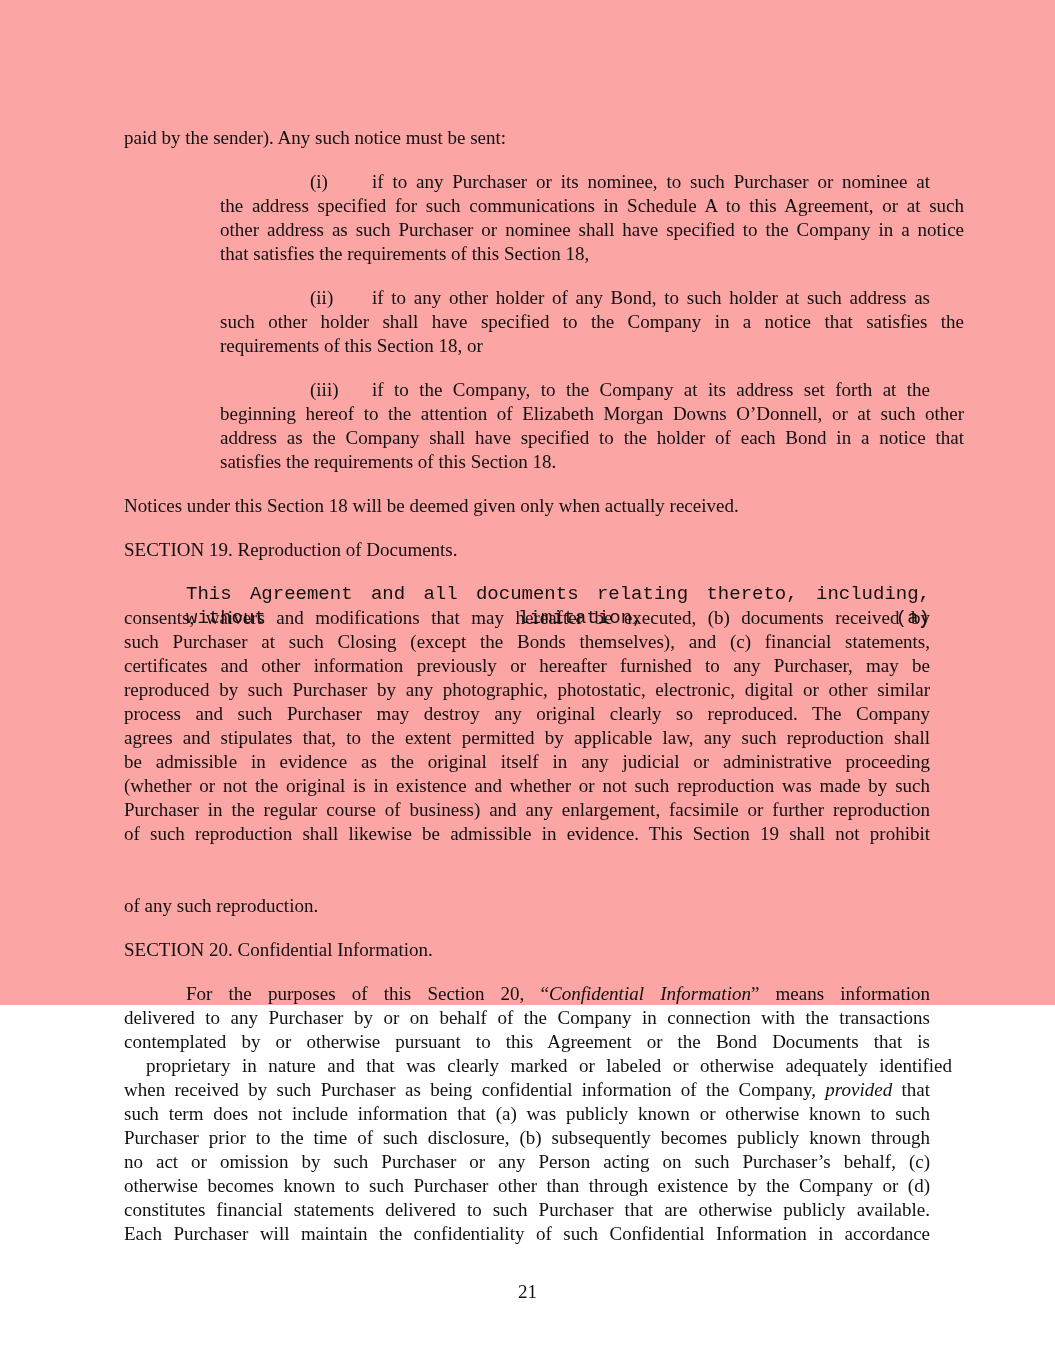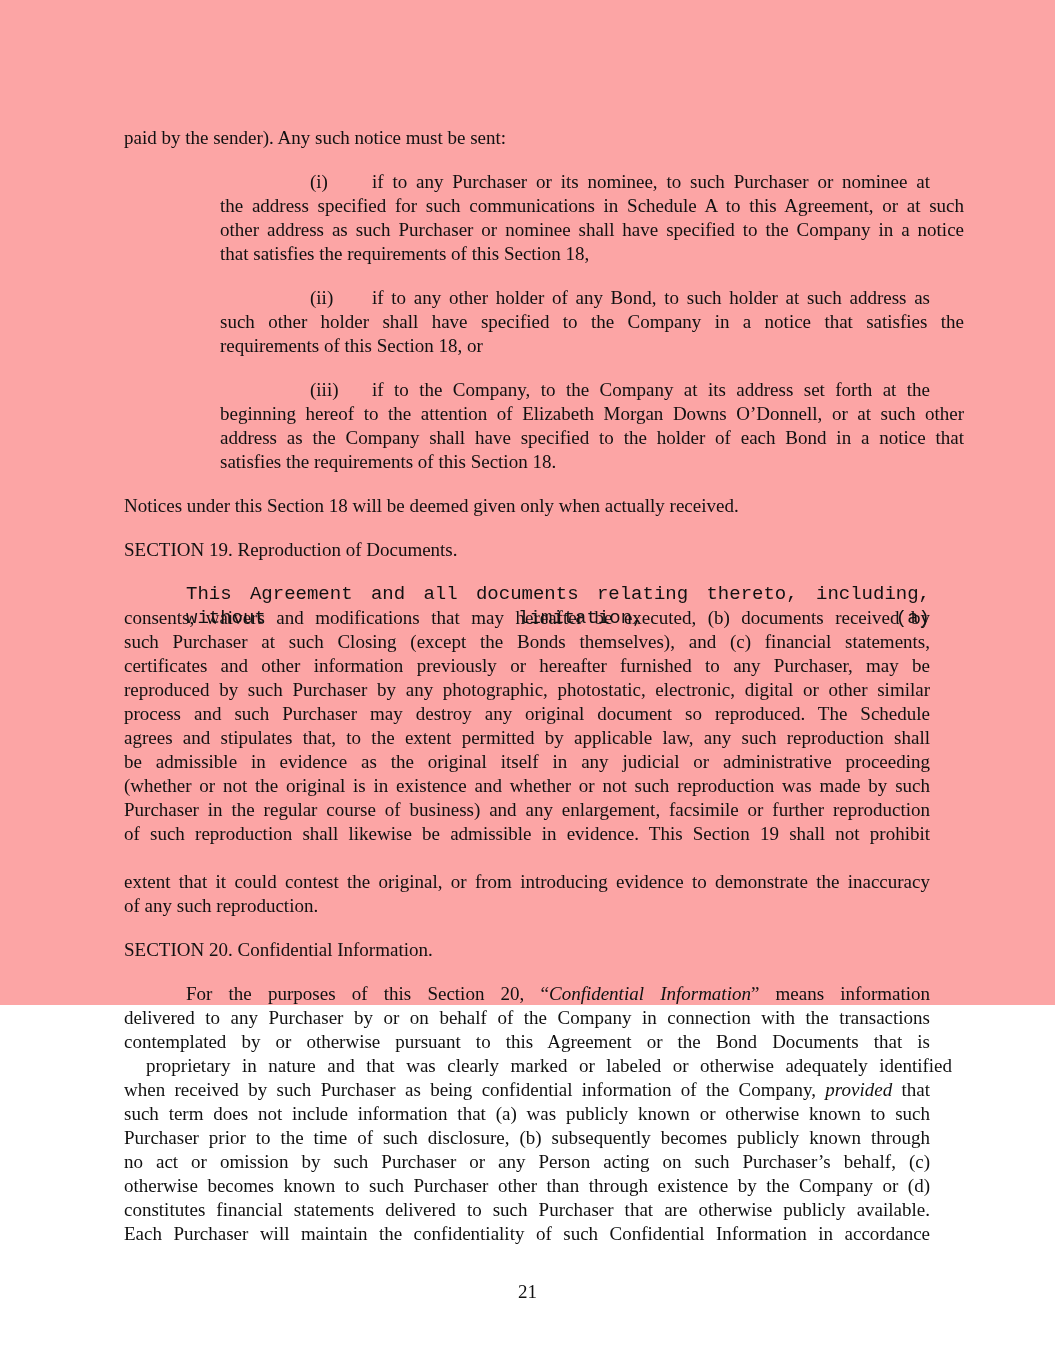--- a/index.html
+++ b/index.html
@@ -74,27 +74,26 @@
   <div class="line ind-line" style="top:450px;">satisfies the requirements of this Section 18.</div>
 
   <div class="line body-line" style="top:494px;">Notices under this Section 18 will be deemed given only when actually received.</div>
 
   <div class="line body-line" style="top:538px;">SECTION 19. Reproduction of Documents.</div>
   <div class="line just para-first" style="top:582px;font-family:Liberation Mono, monospace;">This Agreement and all documents relating thereto, including, without limitation, (a)</div>
   <div class="line just body-line" style="top:606px;">consents, waivers and modifications that may hereafter be executed, (b) documents received by</div>
   <div class="line just body-line" style="top:630px;">such Purchaser at such Closing (except the Bonds themselves), and (c) financial statements,</div>
   <div class="line just body-line" style="top:654px;">certificates and other information previously or hereafter furnished to any Purchaser, may be</div>
   <div class="line just body-line" style="top:678px;">reproduced by such Purchaser by any photographic, photostatic, electronic, digital or other similar</div>
-  <div class="line just body-line" style="top:702px;">process and such Purchaser may destroy any original document so reproduced. The Schedule</div>
+  <div class="line just body-line" style="top:702px;">process and such Purchaser may destroy any original clearly so reproduced. The Company</div>
   <div class="line just body-line" style="top:726px;">agrees and stipulates that, to the extent permitted by applicable law, any such reproduction shall</div>
   <div class="line just body-line" style="top:750px;">be admissible in evidence as the original itself in any judicial or administrative proceeding</div>
   <div class="line just body-line" style="top:798px;">Purchaser in the regular course of business) and any enlargement, facsimile or further reproduction</div>
   <div class="line just body-line" style="top:774px;">(whether or not the original is in existence and whether or not such reproduction was made by such</div>
   <div class="line just body-line" style="top:822px;">of such reproduction shall likewise be admissible in evidence. This Section 19 shall not prohibit</div>
-  <div class="line just body-line" style="top:870px;">extent that it could contest the original, or from introducing evidence to demonstrate the inaccuracy</div>
   <div class="line body-line" style="top:894px;">of any such reproduction.</div>
 
   <div class="line body-line" style="top:938px;">SECTION 20. Confidential Information.</div>
   <div class="line just para-first" style="top:982px;"><span>For the purposes of this Section 20, “</span><i>Confidential Information</i><span>” means information</span></div>
   <div class="line just body-line" style="top:1006px;">delivered to any Purchaser by or on behalf of the Company in connection with the transactions</div>
   <div class="line just body-line" style="top:1030px;">contemplated by or otherwise pursuant to this Agreement or the Bond Documents that is</div>
   <div class="line just body-line" style="top:1054px;margin-left:22px;">proprietary in nature and that was clearly marked or labeled or otherwise adequately identified</div>
   <div class="line just body-line" style="top:1078px;"><span>when received by such Purchaser as being confidential information of the Company,</span> <i>provided</i> <span>that</span></div>
   <div class="line just body-line" style="top:1102px;">such term does not include information that (a) was publicly known or otherwise known to such</div>
   <div class="line just body-line" style="top:1126px;">Purchaser prior to the time of such disclosure, (b) subsequently becomes publicly known through</div>

